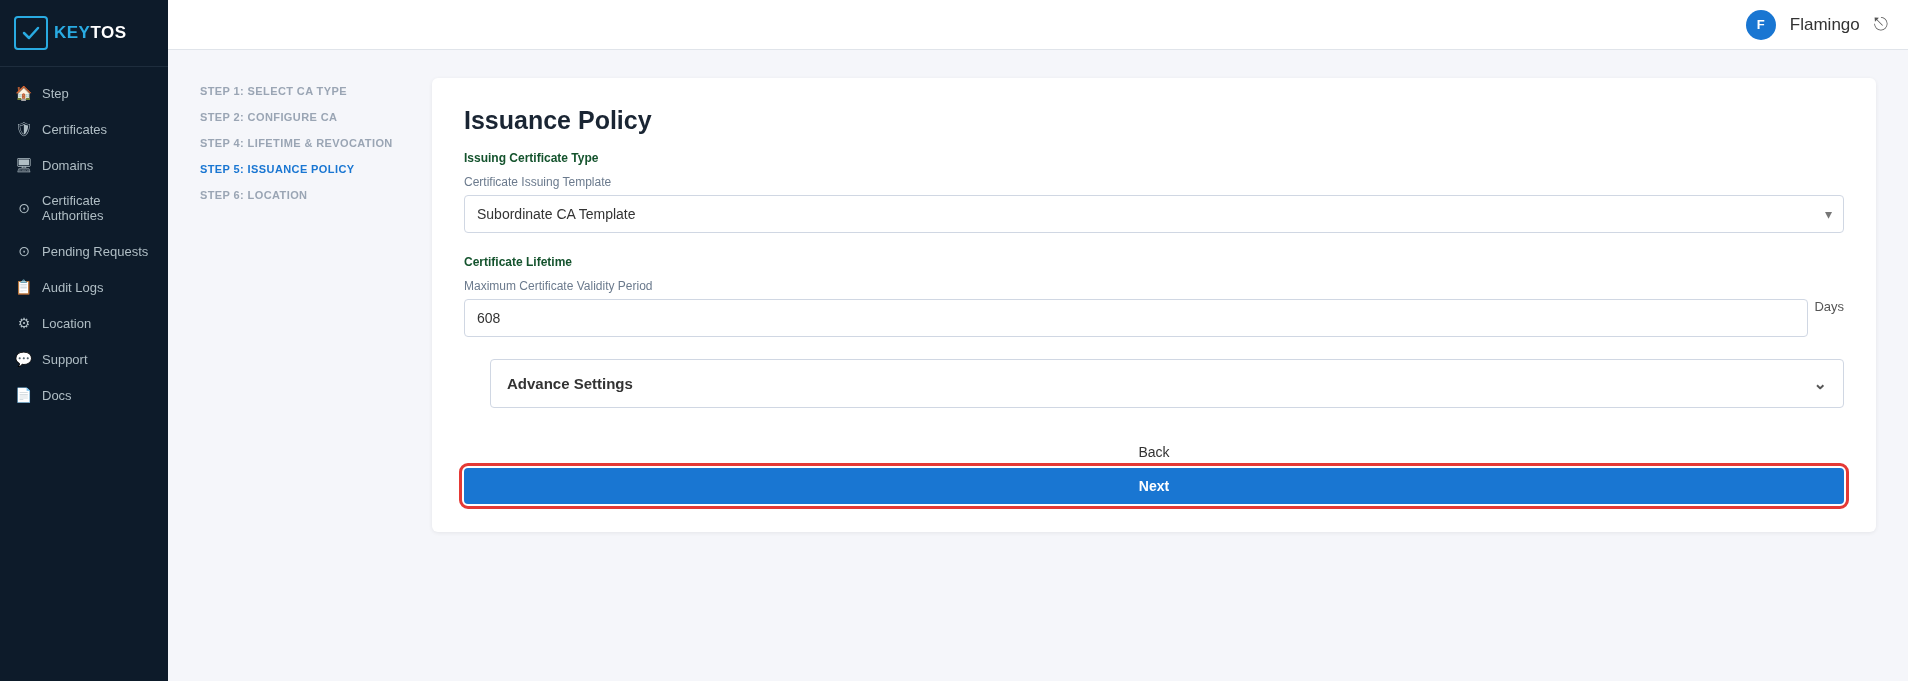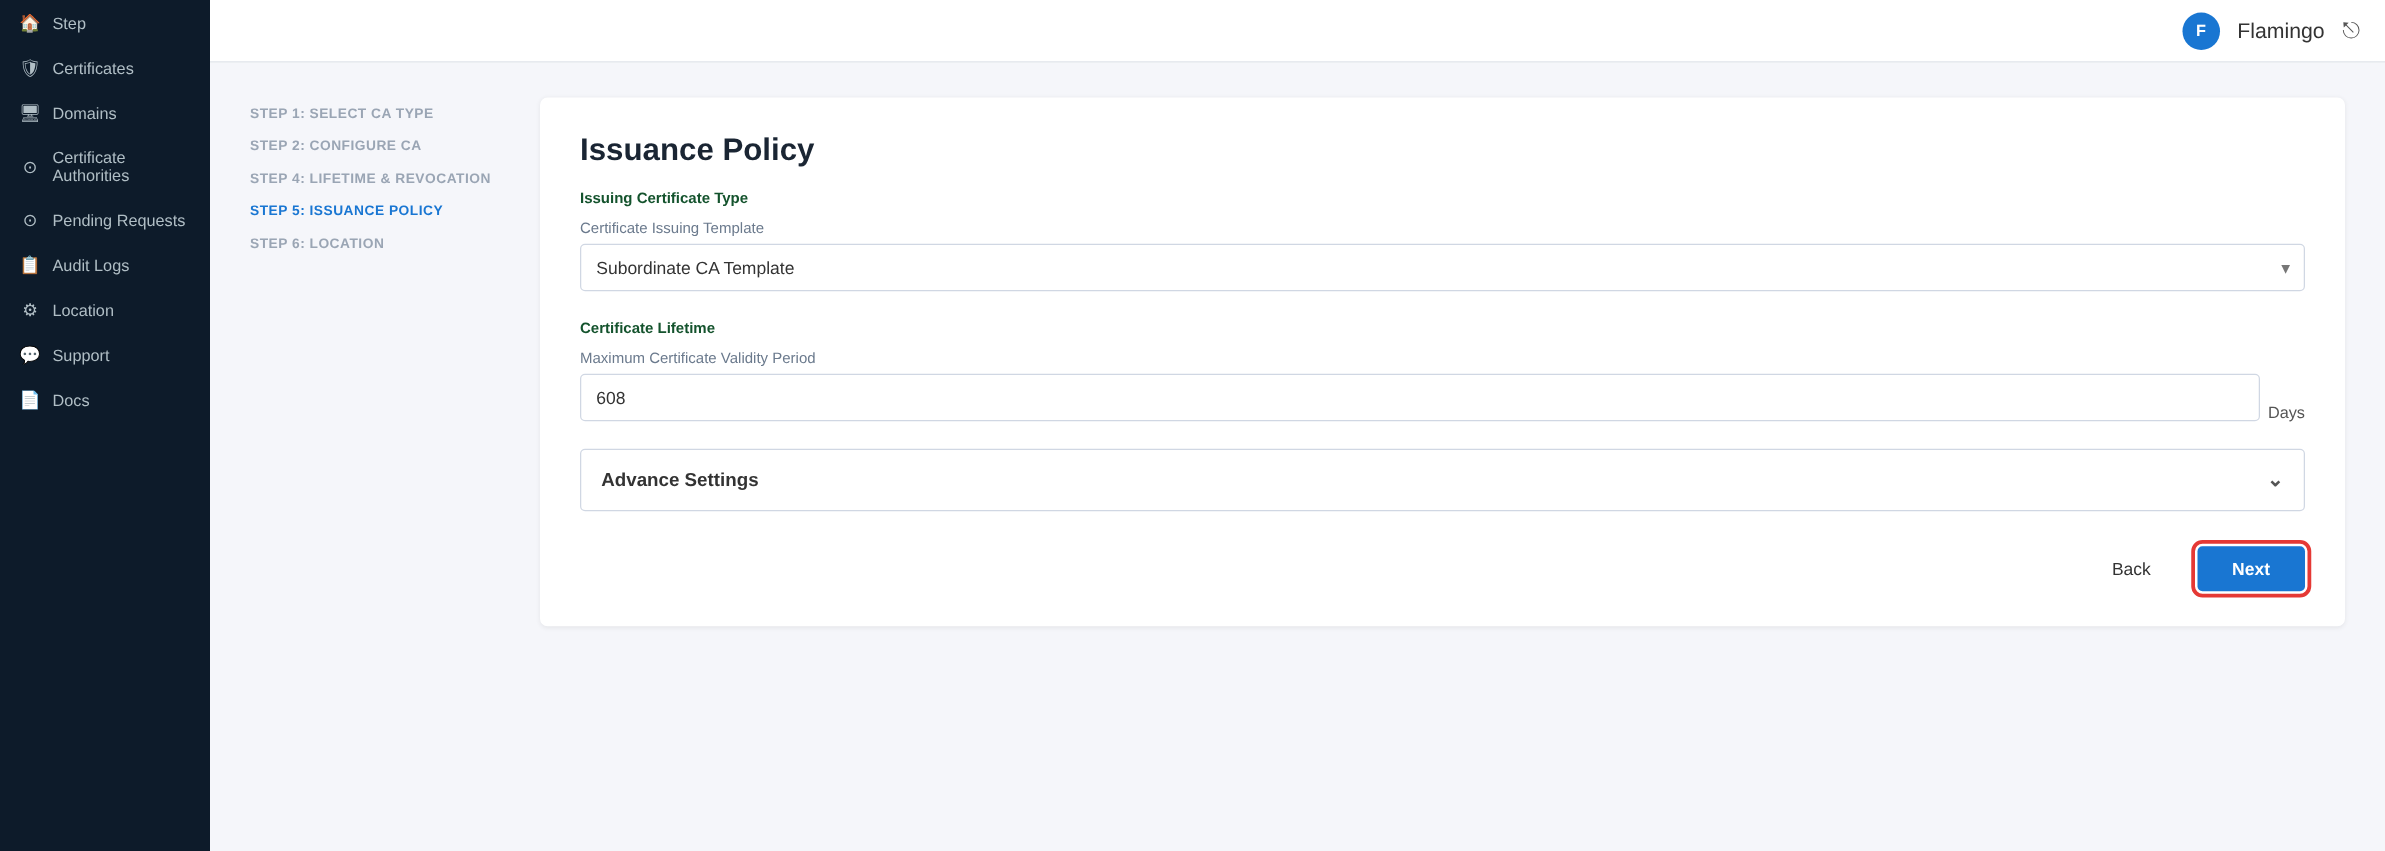--- a/index.html
+++ b/index.html
@@ -189,21 +189,21 @@
       right: 12px;
       top: 50%;
       transform: translateY(-50%);
       color: #777;
       pointer-events: none;
       font-size: 14px;
     }
 
     .input-row {
       display: flex;
-      align-items: flex-end;
+      align-items: flex-start;
       gap: 6px;
       margin-bottom: 22px;
     }
     .form-input {
       flex: 1;
       padding: 10px 12px;
       border: 1px solid #d0d7e3;
       border-radius: 4px;
       font-size: 14px;
       color: #333;
@@ -212,42 +212,43 @@
     .input-unit {
       font-size: 13px;
       color: #555;
       white-space: nowrap;
     }
 
     .advance-section {
       border: 1px solid #d0d7e3;
       border-radius: 4px;
       margin-bottom: 28px;
+      margin-left: 26px;
     }
     .advance-header {
       display: flex;
       align-items: center;
       justify-content: space-between;
       padding: 14px 16px;
       cursor: pointer;
       font-size: 15px;
       font-weight: 600;
       color: #333;
     }
     .advance-chevron {
       font-size: 16px;
       color: #555;
     }
 
     .action-row {
       display: flex;
-      align-items: center;
       justify-content: flex-end;
-      gap: 25px;
+      gap: 0;
       margin-top: 10px;
+      flex-direction: column;
     }
     .back-btn {
       background: none;
       border: none;
       font-size: 14px;
       color: #333;
       cursor: pointer;
       padding: 8px 12px;
     }
     .next-btn {
@@ -260,20 +261,28 @@
       padding: 10px 28px;
       cursor: pointer;
       outline: 3px solid #e53935;
       outline-offset: 2px;
     }
   </style>
 </head>
 <body>
 
 <div class="sidebar">
+  <div class="sidebar-logo">
+    <div class="logo-icon">
+      <svg width="22" height="22" viewBox="0 0 22 22" fill="none">
+        <polyline points="4,11 9,16 18,6" stroke="#29abe2" stroke-width="2.5" fill="none" stroke-linecap="round" stroke-linejoin="round"></polyline>
+      </svg>
+    </div>
+    <div class="logo-text"><span>KEY</span><span style="color:#fff">TOS</span></div>
+  </div>
 
   <div class="nav-item">
     <span class="nav-icon">🏠</span>
     <span>Step</span>
   </div>
   <div class="nav-item">
     <span class="nav-icon">🛡</span>
     <span>Certificates</span>
   </div>
   <div class="nav-item">

